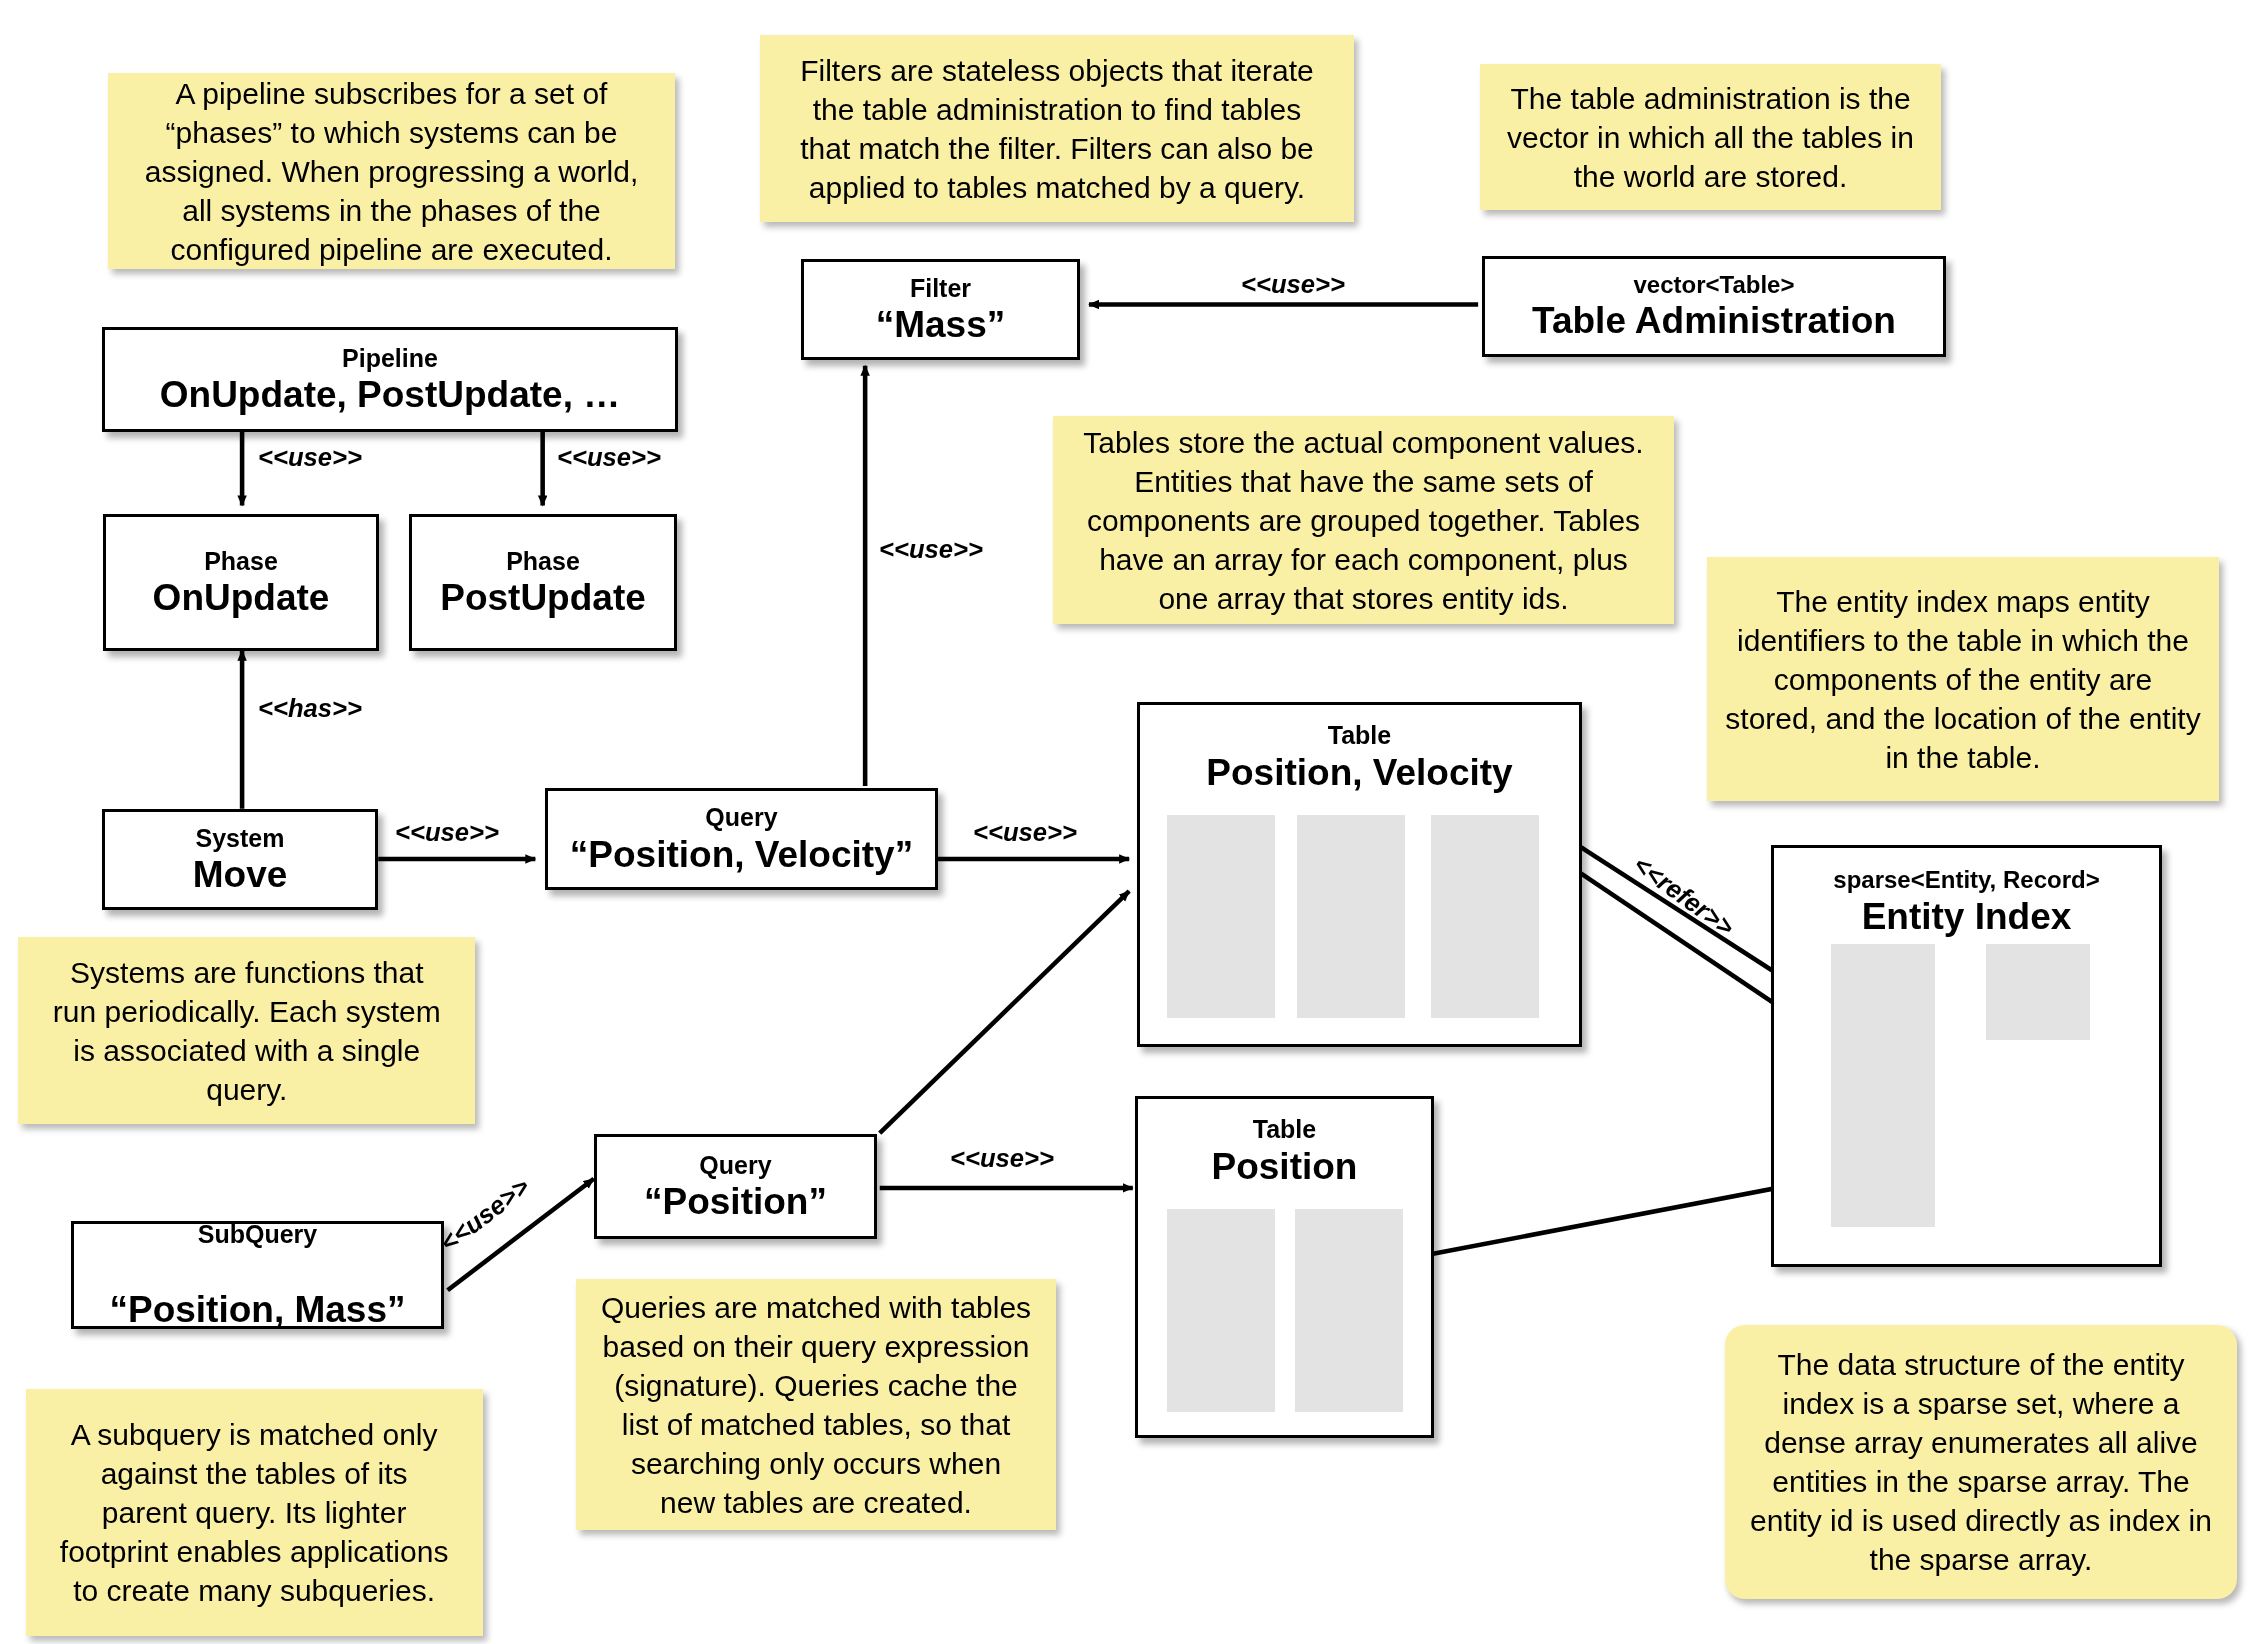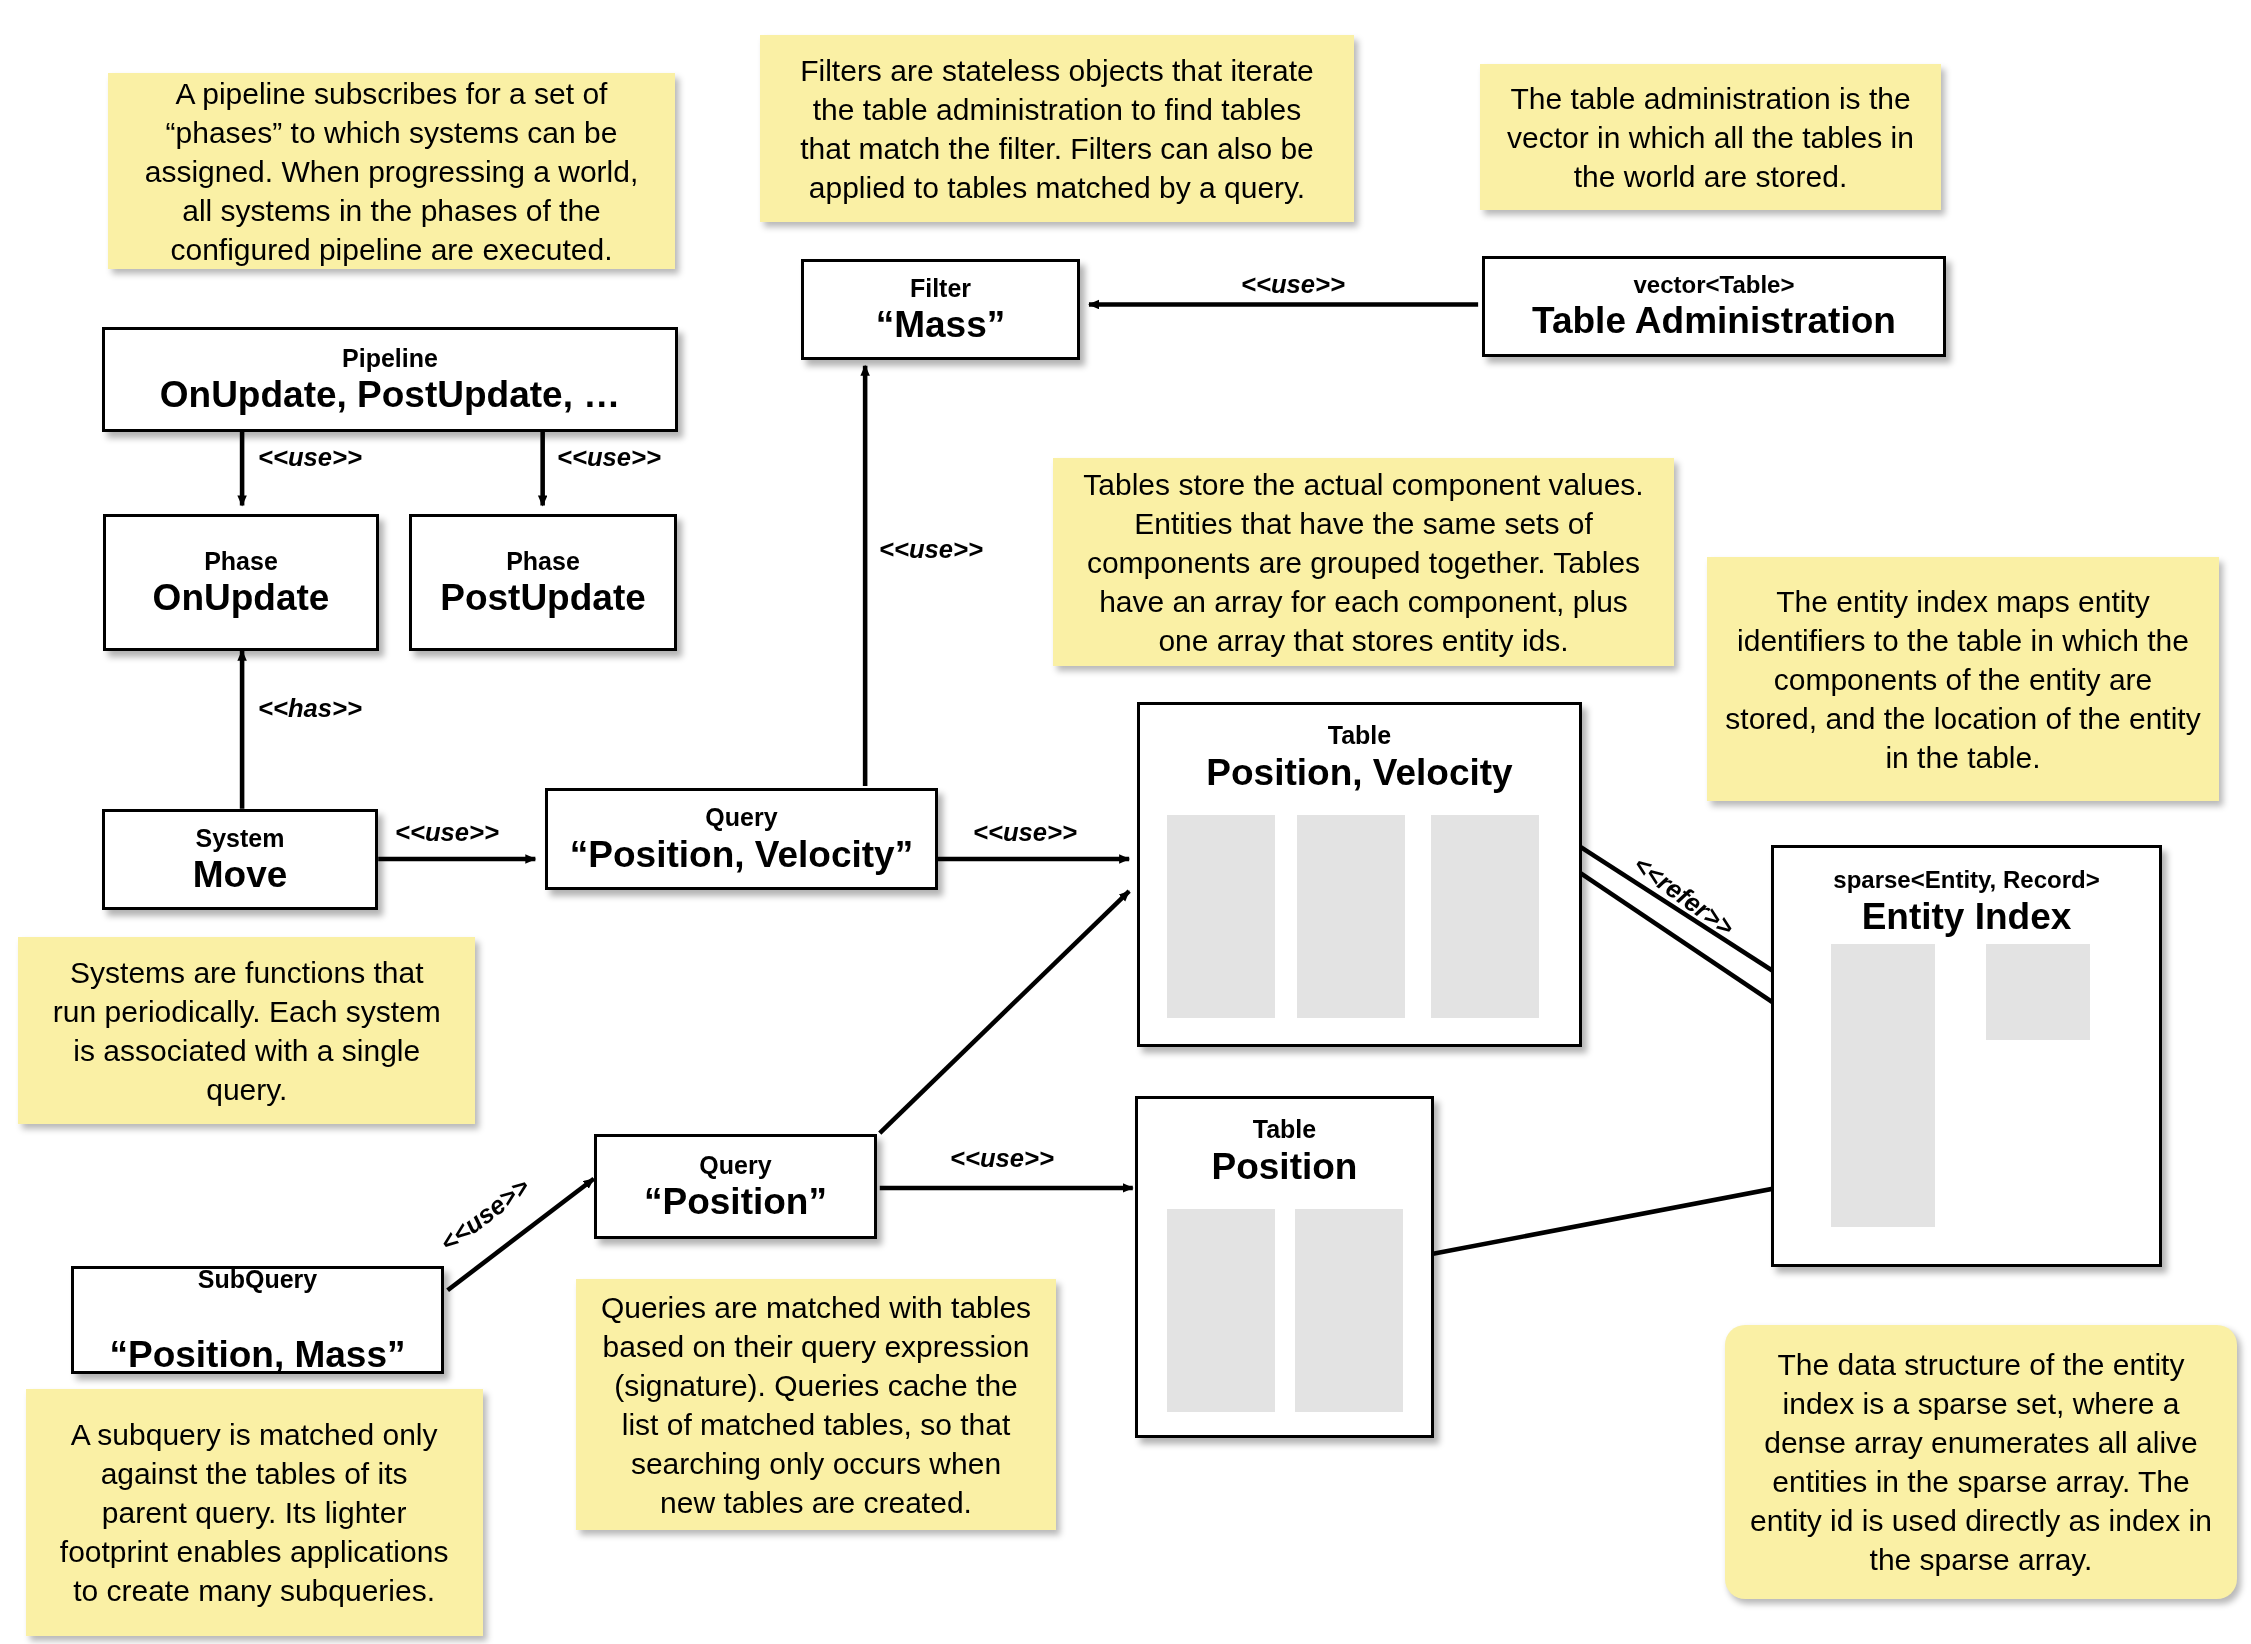--- a/index.html
+++ b/index.html
@@ -136,21 +136,21 @@
 
   <div class="note" style="left:760px; top:35px; width:594px; height:187px; font-size:30px;">Filters are stateless objects that iterate
 the table administration to find tables
 that match the filter. Filters can also be
 applied to tables matched by a query.</div>
 
   <div class="note" style="left:1480px; top:64px; width:461px; height:146px; font-size:30px;">The table administration is the
 vector in which all the tables in
 the world are stored.</div>
 
-  <div class="note" style="left:1053px; top:458px; width:621px; height:208px; font-size:30px;">Tables store the actual component values.
+  <div class="note" style="left:1053px; top:416px; width:621px; height:208px; font-size:30px;">Tables store the actual component values.
 Entities that have the same sets of
 components are grouped together. Tables
 have an array for each component, plus
 one array that stores entity ids.</div>
 
   <div class="note" style="left:1707px; top:557px; width:512px; height:244px; font-size:30px;">The entity index maps entity
 identifiers to the table in which the
 components of the entity are
 stored, and the location of the entity
 in the table.</div>
@@ -203,21 +203,21 @@
   <div class="box center" style="left:545px; top:788px; width:393px; height:102px;">
     <div class="stereo">Query</div>
     <div class="name">“Position, Velocity”</div>
   </div>
 
   <div class="box center" style="left:594px; top:1134px; width:283px; height:105px;">
     <div class="stereo">Query</div>
     <div class="name">“Position”</div>
   </div>
 
-  <div class="box center" style="left:71px; top:1266px; width:373px; height:108px;gap:39px;">
+  <div class="box center" style="left:71px; top:1221px; width:373px; height:108px;gap:39px;">
     <div class="stereo">SubQuery</div>
     <div class="name">“Position, Mass”</div>
   </div>
 
   <div class="box center" style="left:801px; top:259px; width:279px; height:101px;">
     <div class="stereo">Filter</div>
     <div class="name">“Mass”</div>
   </div>
 
   <div class="box center" style="left:1482px; top:256px; width:464px; height:101px;">

